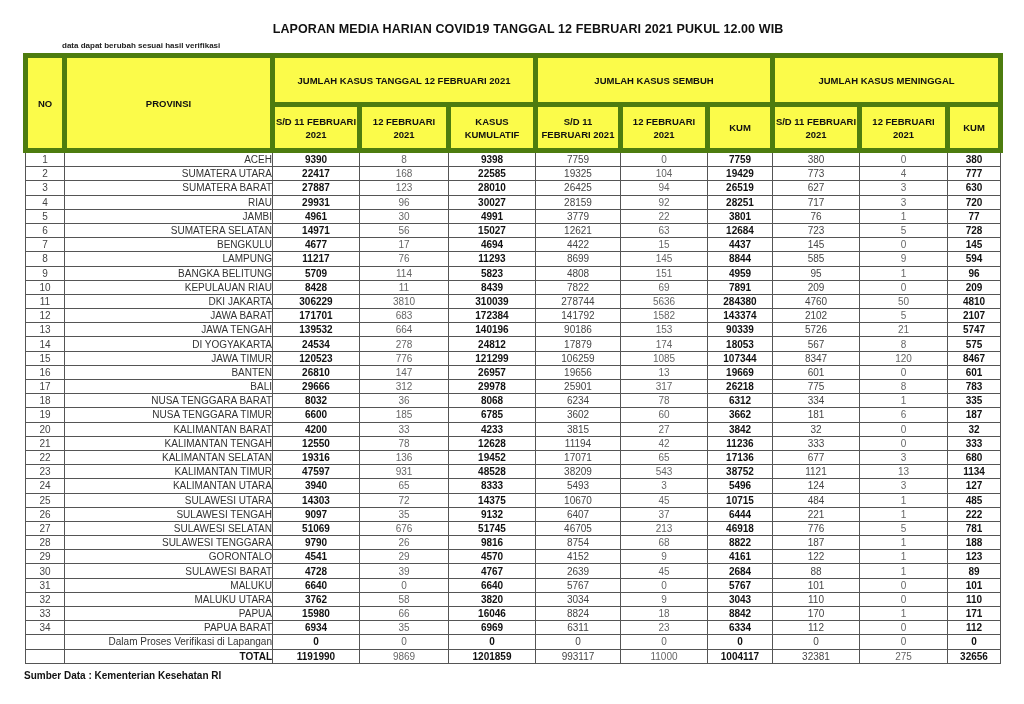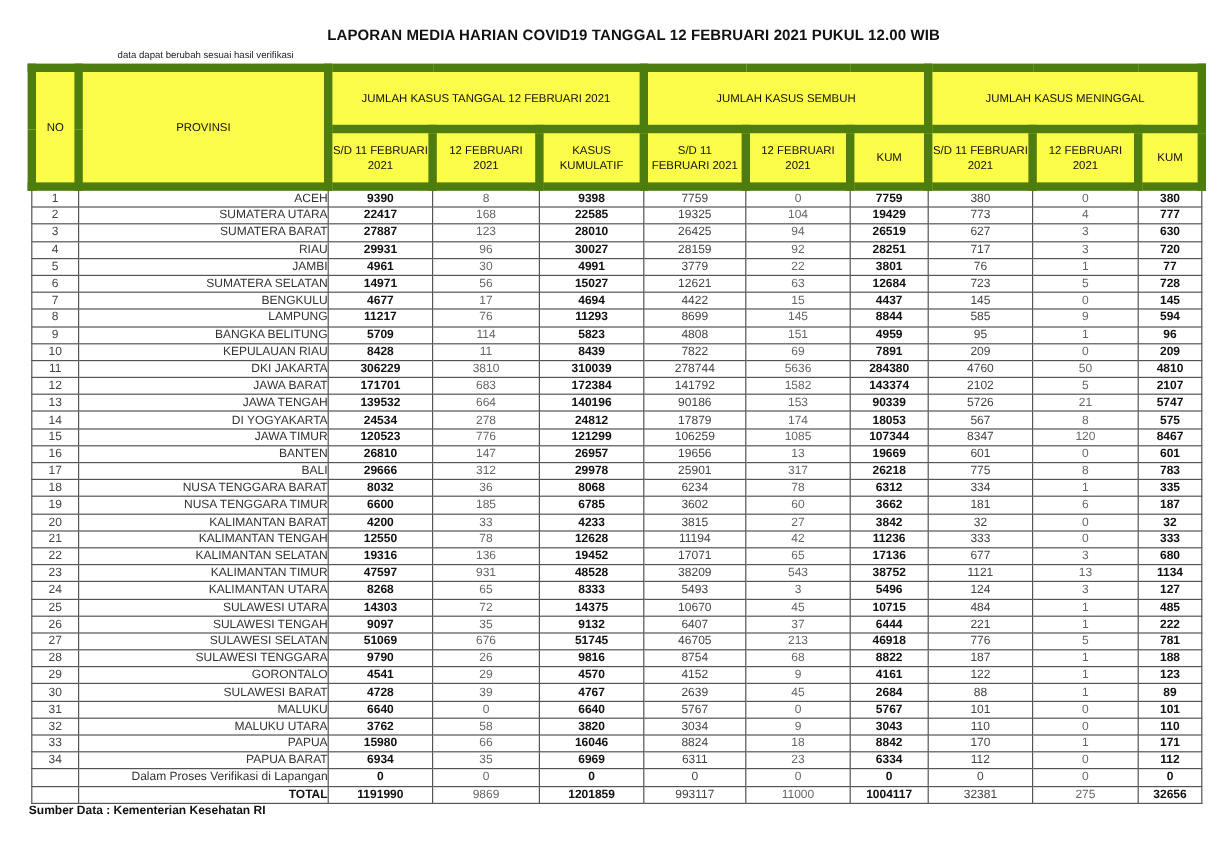--- a/index.html
+++ b/index.html
@@ -1,20 +1,20 @@
 <!DOCTYPE html>
 <html><head>
 <meta charset="utf-8">
 <style>
   html, body { margin:0; padding:0; background:#ffffff; }
   body { width:1024px; height:704px; position:relative; overflow:hidden; font-family:"Liberation Sans", sans-serif; color:#111; }
   .title { position:absolute; left:0; top:22px; width:1024px; text-align:center; font-weight:bold; font-size:12.5px; letter-spacing:0.1px; padding-left:32px; box-sizing:border-box; }
-  .note { position:absolute; left:62px; top:41px; font-size:8px; font-weight:normal; color:#222;margin-left:36px; }
+  .note { position:absolute; left:62px; top:41px; font-size:8px; font-weight:bold; color:#222; }
   table { position:absolute; left:23px; top:53px; border-collapse:collapse; table-layout:fixed; }
-  th { background:#fbfb4a; border:7px solid #4d7c0f; font-weight:normal; font-size:9.5px; text-align:center; padding:0; line-height:13px; }
+  th { background:#fbfb4a; border:5px solid #4d7c0f; font-weight:bold; font-size:9.5px; text-align:center; padding:0; line-height:13px; }
   th.grp { height:44px; }
   th.sub { height:41px; }
   td { border:1px solid #555; height:13.2px; padding:0; font-size:10px; line-height:13px; text-align:center; font-family:"Liberation Sans", sans-serif; white-space:nowrap; overflow:hidden; }
   td.prov { text-align:right; padding-left:3px; color:#333; }
   td.b { font-weight:bold; color:#111; }
   td.g { color:#666; }
   td.n { color:#444; }
   tr.total td.prov { font-weight:bold; color:#111; }
   .source { position:absolute; left:24px; top:670px; font-size:10px; font-weight:bold;text-align:right; }
 </style>
@@ -354,21 +354,21 @@
         <td class="n">38209</td>
         <td class="g">543</td>
         <td class="b">38752</td>
         <td class="n">1121</td>
         <td class="g">13</td>
         <td class="b">1134</td>
       </tr>
       <tr>
         <td class="n">24</td>
         <td class="prov">KALIMANTAN UTARA</td>
-        <td class="b">8268</td>
+        <td class="b">3940</td>
         <td class="g">65</td>
         <td class="b">8333</td>
         <td class="n">5493</td>
         <td class="g">3</td>
         <td class="b">5496</td>
         <td class="n">124</td>
         <td class="g">3</td>
         <td class="b">127</td>
       </tr>
       <tr>

